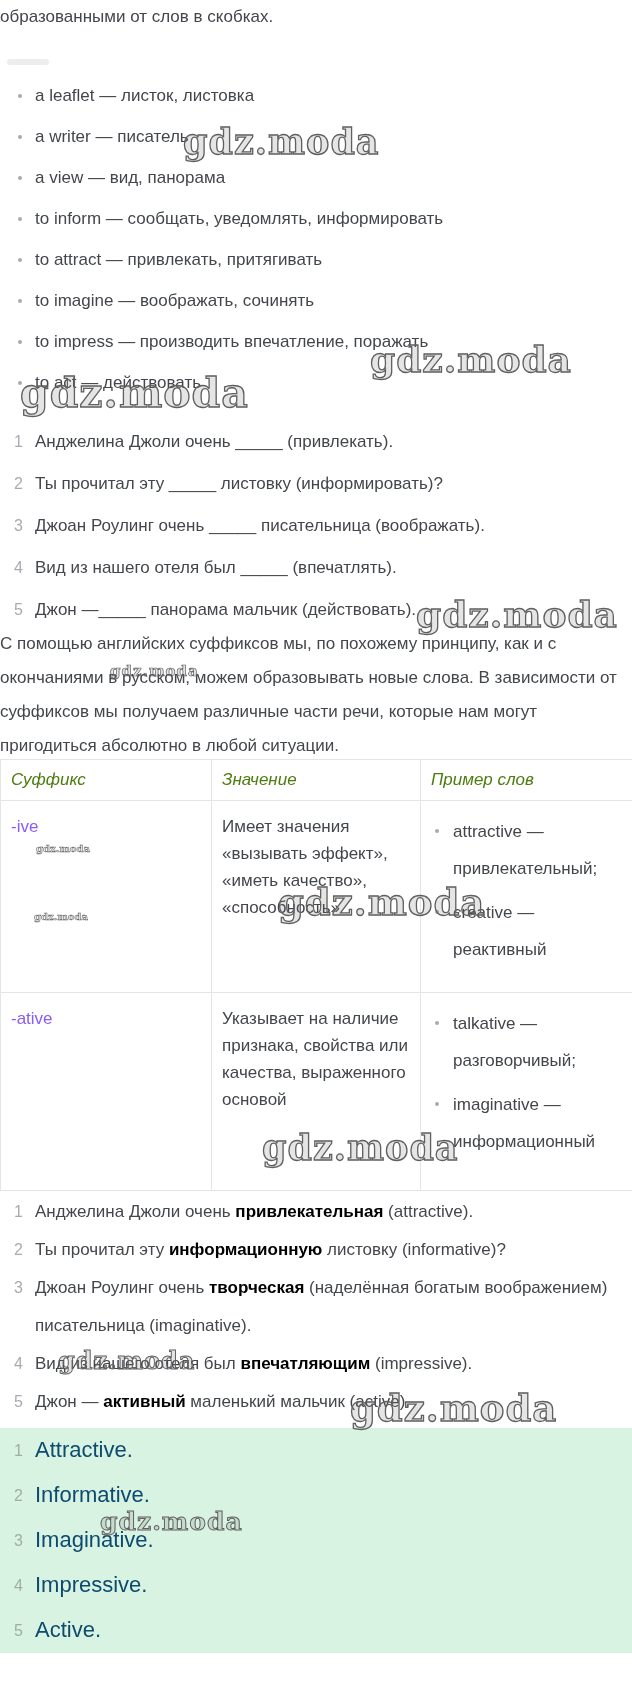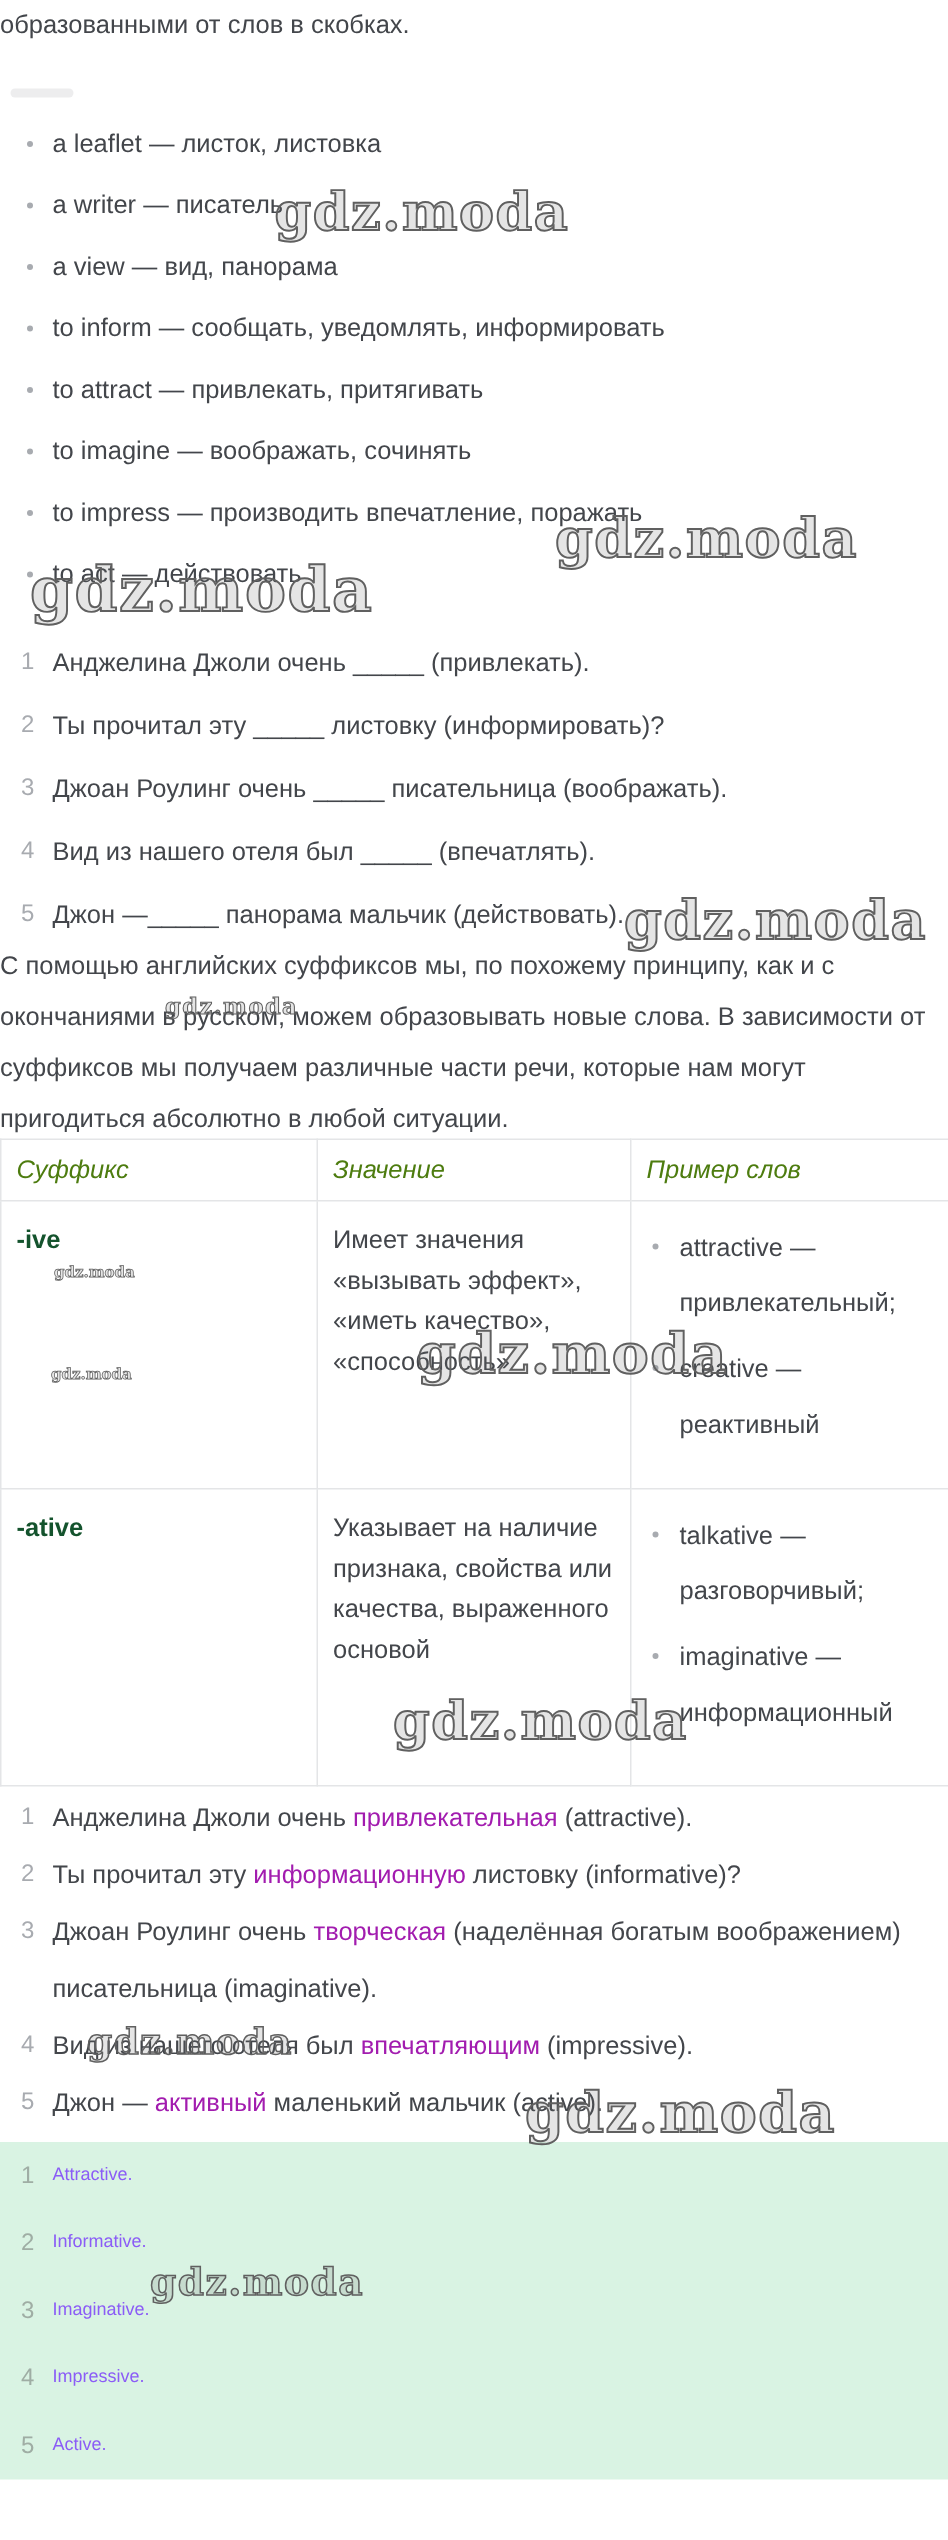--- a/index.html
+++ b/index.html
@@ -24,32 +24,32 @@
 
   .explain { width:618px; margin:-12px 0 0 0; line-height:34px; }
 
   table.sfx { border-collapse:collapse; width:632px; margin-top:-4px; table-layout:fixed; }
   table.sfx th, table.sfx td { border:1px solid #e4e5e7; text-align:left; vertical-align:top; }
   table.sfx th { font-style:italic; font-weight:normal; color:#4d7c0f; padding:9px 10px; line-height:22px; }
   table.sfx td { padding:12px 10px; }
   table.sfx col.c1 { width:211px; } table.sfx col.c2 { width:209px; } table.sfx col.c3 { width:212px; }
   table.sfx tbody tr:nth-child(1) { height:192px; }
   table.sfx tbody tr:nth-child(2) { height:198px; }
-  td.suffix { font-weight:700; color:#14532d; line-height:27px; }
+  td.suffix { font-weight:400; color:#8b5cf6; line-height:27px; }
   td.meaning { line-height:27px; }
   td.examples ul { list-style:none; margin:0; padding:0; }
   td.examples li { position:relative; padding-left:22px; line-height:37px; margin-bottom:7px; }
   td.examples li::before { content:""; position:absolute; left:4px; top:16px; width:4px; height:4px; border-radius:50%; background:#a8abb0; }
 
   ol.answers { margin-top:2px; }
   ol.answers li { line-height:38px; }
-  ol.answers b { font-weight:400; color:#a21caf;text-align:center; }
+  ol.answers b { font-weight:700; color:#000000;text-align:center; }
 
   .final { margin-top:7px; background:#d9f3e3; padding:0; height:225px; }
-  ol.final-list { margin:0; padding:0; font-size:12px; color:#8b5cf6; }
+  ol.final-list { margin:0; padding:0; font-size:22px; color:#0c4a6e; }
   ol.final-list li { line-height:43px; margin-bottom:2px; }
   ol.final-list li::before { color:#9fab a4; color:#9fada4; font-size:16px; top:1px; }
 
   .wm {
     position:absolute; font-family:"DejaVu Serif", serif; font-weight:700;
     color:rgba(110,110,110,0.18); -webkit-text-stroke:1.3px #606060;
     letter-spacing:1px; white-space:nowrap; pointer-events:none; line-height:1;
   }
   .wm-a { left:183px; top:124px; font-size:35px; }
   .wm-b { left:370px; top:341px; font-size:36px; }

